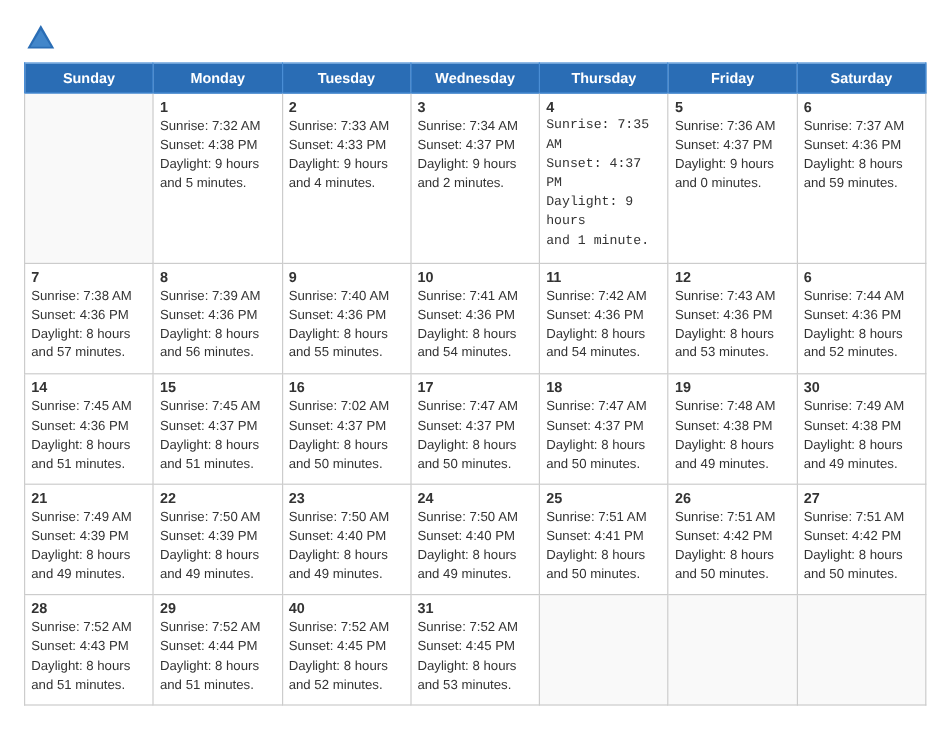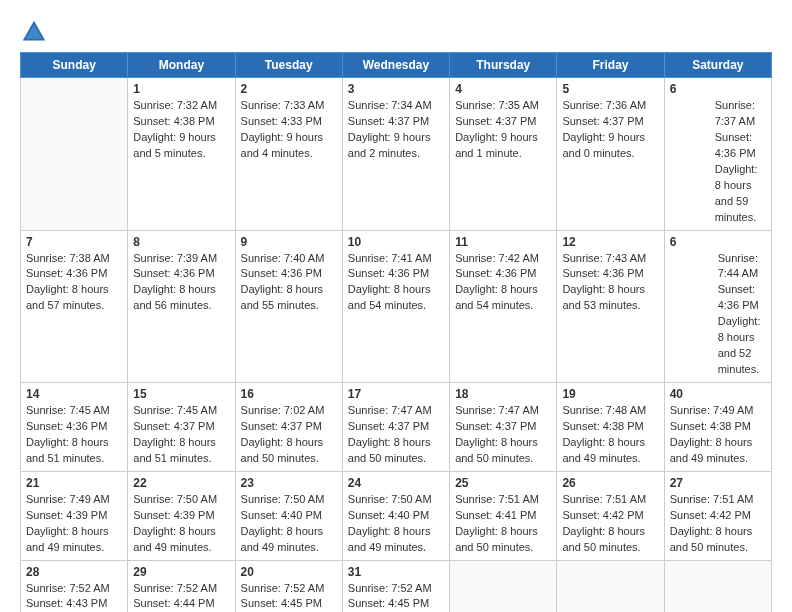--- a/index.html
+++ b/index.html
@@ -152,35 +152,35 @@
           </td>
           <td>
             <div class="day-num">3</div>
             <div class="day-detail" style="white-space: pre-line;">Sunrise: 7:34 AM
 Sunset: 4:37 PM
 Daylight: 9 hours
 and 2 minutes.</div>
           </td>
           <td>
             <div class="day-num">4</div>
-            <div class="day-detail" style="white-space: pre-line;">Sunrise: 7:35 AM
+            <div class="day-detail" style="white-space: pre-line; font-family: Liberation Mono, monospace;">Sunrise: 7:35 AM
 Sunset: 4:37 PM
 Daylight: 9 hours
 and 1 minute.</div>
           </td>
           <td>
             <div class="day-num">5</div>
             <div class="day-detail" style="white-space: pre-line;">Sunrise: 7:36 AM
 Sunset: 4:37 PM
 Daylight: 9 hours
 and 0 minutes.</div>
           </td>
           <td>
             <div class="day-num">6</div>
-            <div class="day-detail" style="white-space: pre-line; margin-left: 45px;">Sunrise: 7:37 AM
+            <div class="day-detail" style="white-space: pre-line;">Sunrise: 7:37 AM
 Sunset: 4:36 PM
 Daylight: 8 hours
 and 59 minutes.</div>
           </td>
         </tr>
         <tr>
           <td>
             <div class="day-num">7</div>
             <div class="day-detail" style="white-space: pre-line;">Sunrise: 7:38 AM
 Sunset: 4:36 PM
@@ -217,21 +217,21 @@
           </td>
           <td>
             <div class="day-num">12</div>
             <div class="day-detail" style="white-space: pre-line;">Sunrise: 7:43 AM
 Sunset: 4:36 PM
 Daylight: 8 hours
 and 53 minutes.</div>
           </td>
           <td>
             <div class="day-num">6</div>
-            <div class="day-detail" style="white-space: pre-line; margin-left: 48px;">Sunrise: 7:44 AM
+            <div class="day-detail" style="white-space: pre-line;">Sunrise: 7:44 AM
 Sunset: 4:36 PM
 Daylight: 8 hours
 and 52 minutes.</div>
           </td>
         </tr>
         <tr>
           <td>
             <div class="day-num">14</div>
             <div class="day-detail" style="white-space: pre-line;">Sunrise: 7:45 AM
 Sunset: 4:36 PM
@@ -267,21 +267,21 @@
 and 50 minutes.</div>
           </td>
           <td>
             <div class="day-num">19</div>
             <div class="day-detail" style="white-space: pre-line;">Sunrise: 7:48 AM
 Sunset: 4:38 PM
 Daylight: 8 hours
 and 49 minutes.</div>
           </td>
           <td>
-            <div class="day-num">40</div>
+            <div class="day-num">30</div>
             <div class="day-detail" style="white-space: pre-line;">Sunrise: 7:49 AM
 Sunset: 4:38 PM
 Daylight: 8 hours
 and 49 minutes.</div>
           </td>
         </tr>
         <tr>
           <td>
             <div class="day-num">21</div>
             <div class="day-detail" style="white-space: pre-line;">Sunrise: 7:49 AM
@@ -341,21 +341,21 @@
 and 51 minutes.</div>
           </td>
           <td>
             <div class="day-num">29</div>
             <div class="day-detail" style="white-space: pre-line;">Sunrise: 7:52 AM
 Sunset: 4:44 PM
 Daylight: 8 hours
 and 51 minutes.</div>
           </td>
           <td>
-            <div class="day-num">20</div>
+            <div class="day-num">40</div>
             <div class="day-detail" style="white-space: pre-line;">Sunrise: 7:52 AM
 Sunset: 4:45 PM
 Daylight: 8 hours
 and 52 minutes.</div>
           </td>
           <td>
             <div class="day-num">31</div>
             <div class="day-detail" style="white-space: pre-line;">Sunrise: 7:52 AM
 Sunset: 4:45 PM
 Daylight: 8 hours

